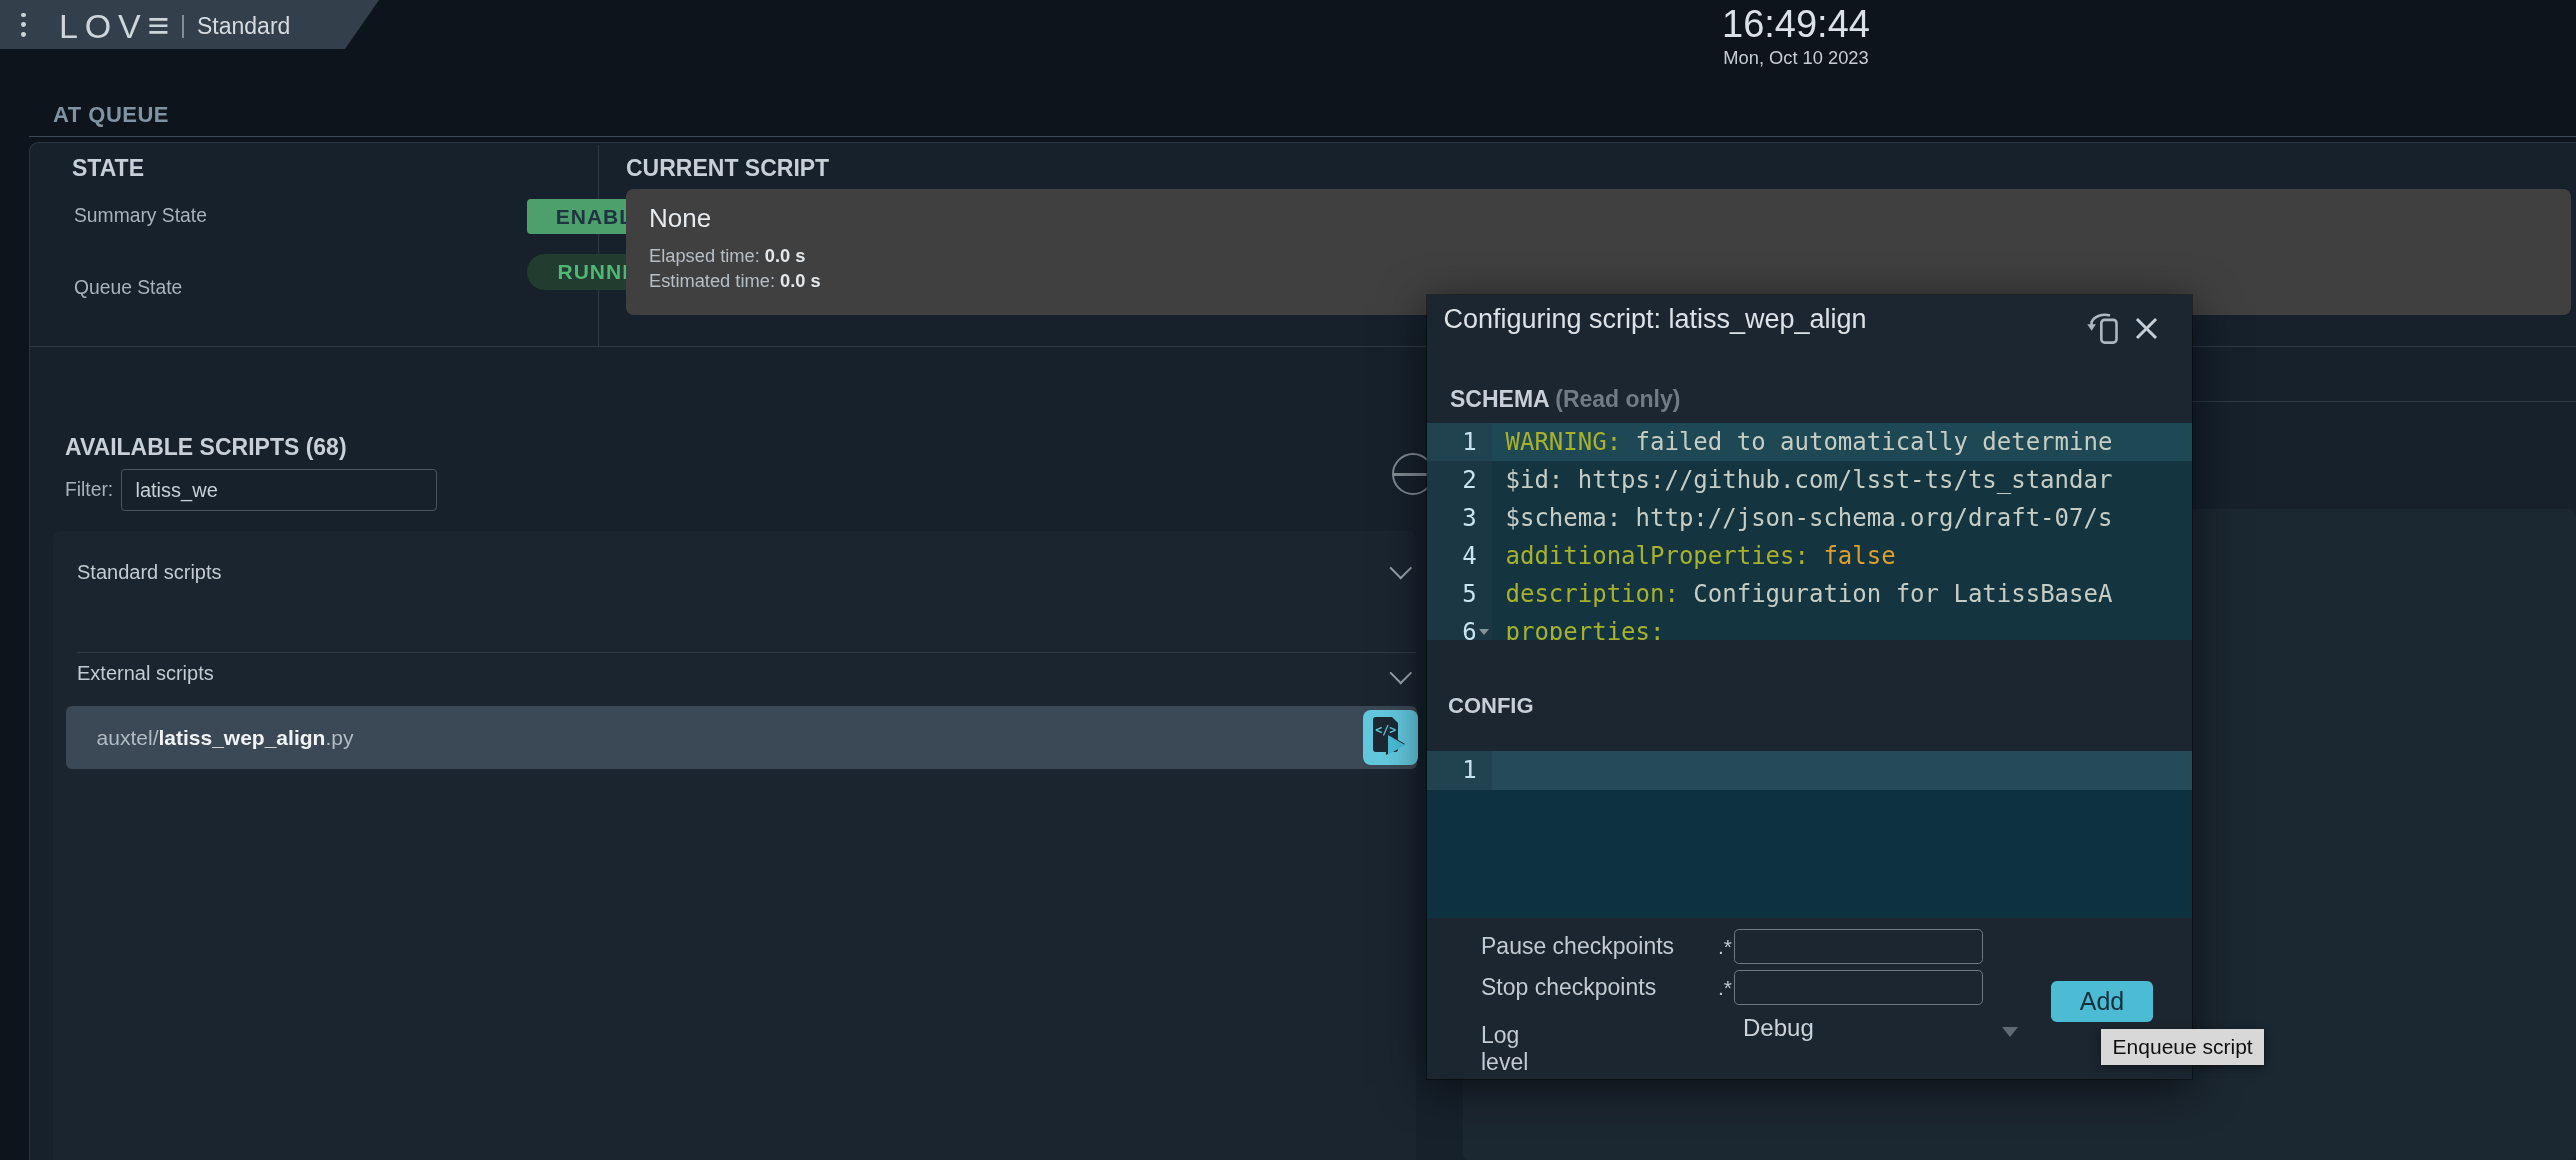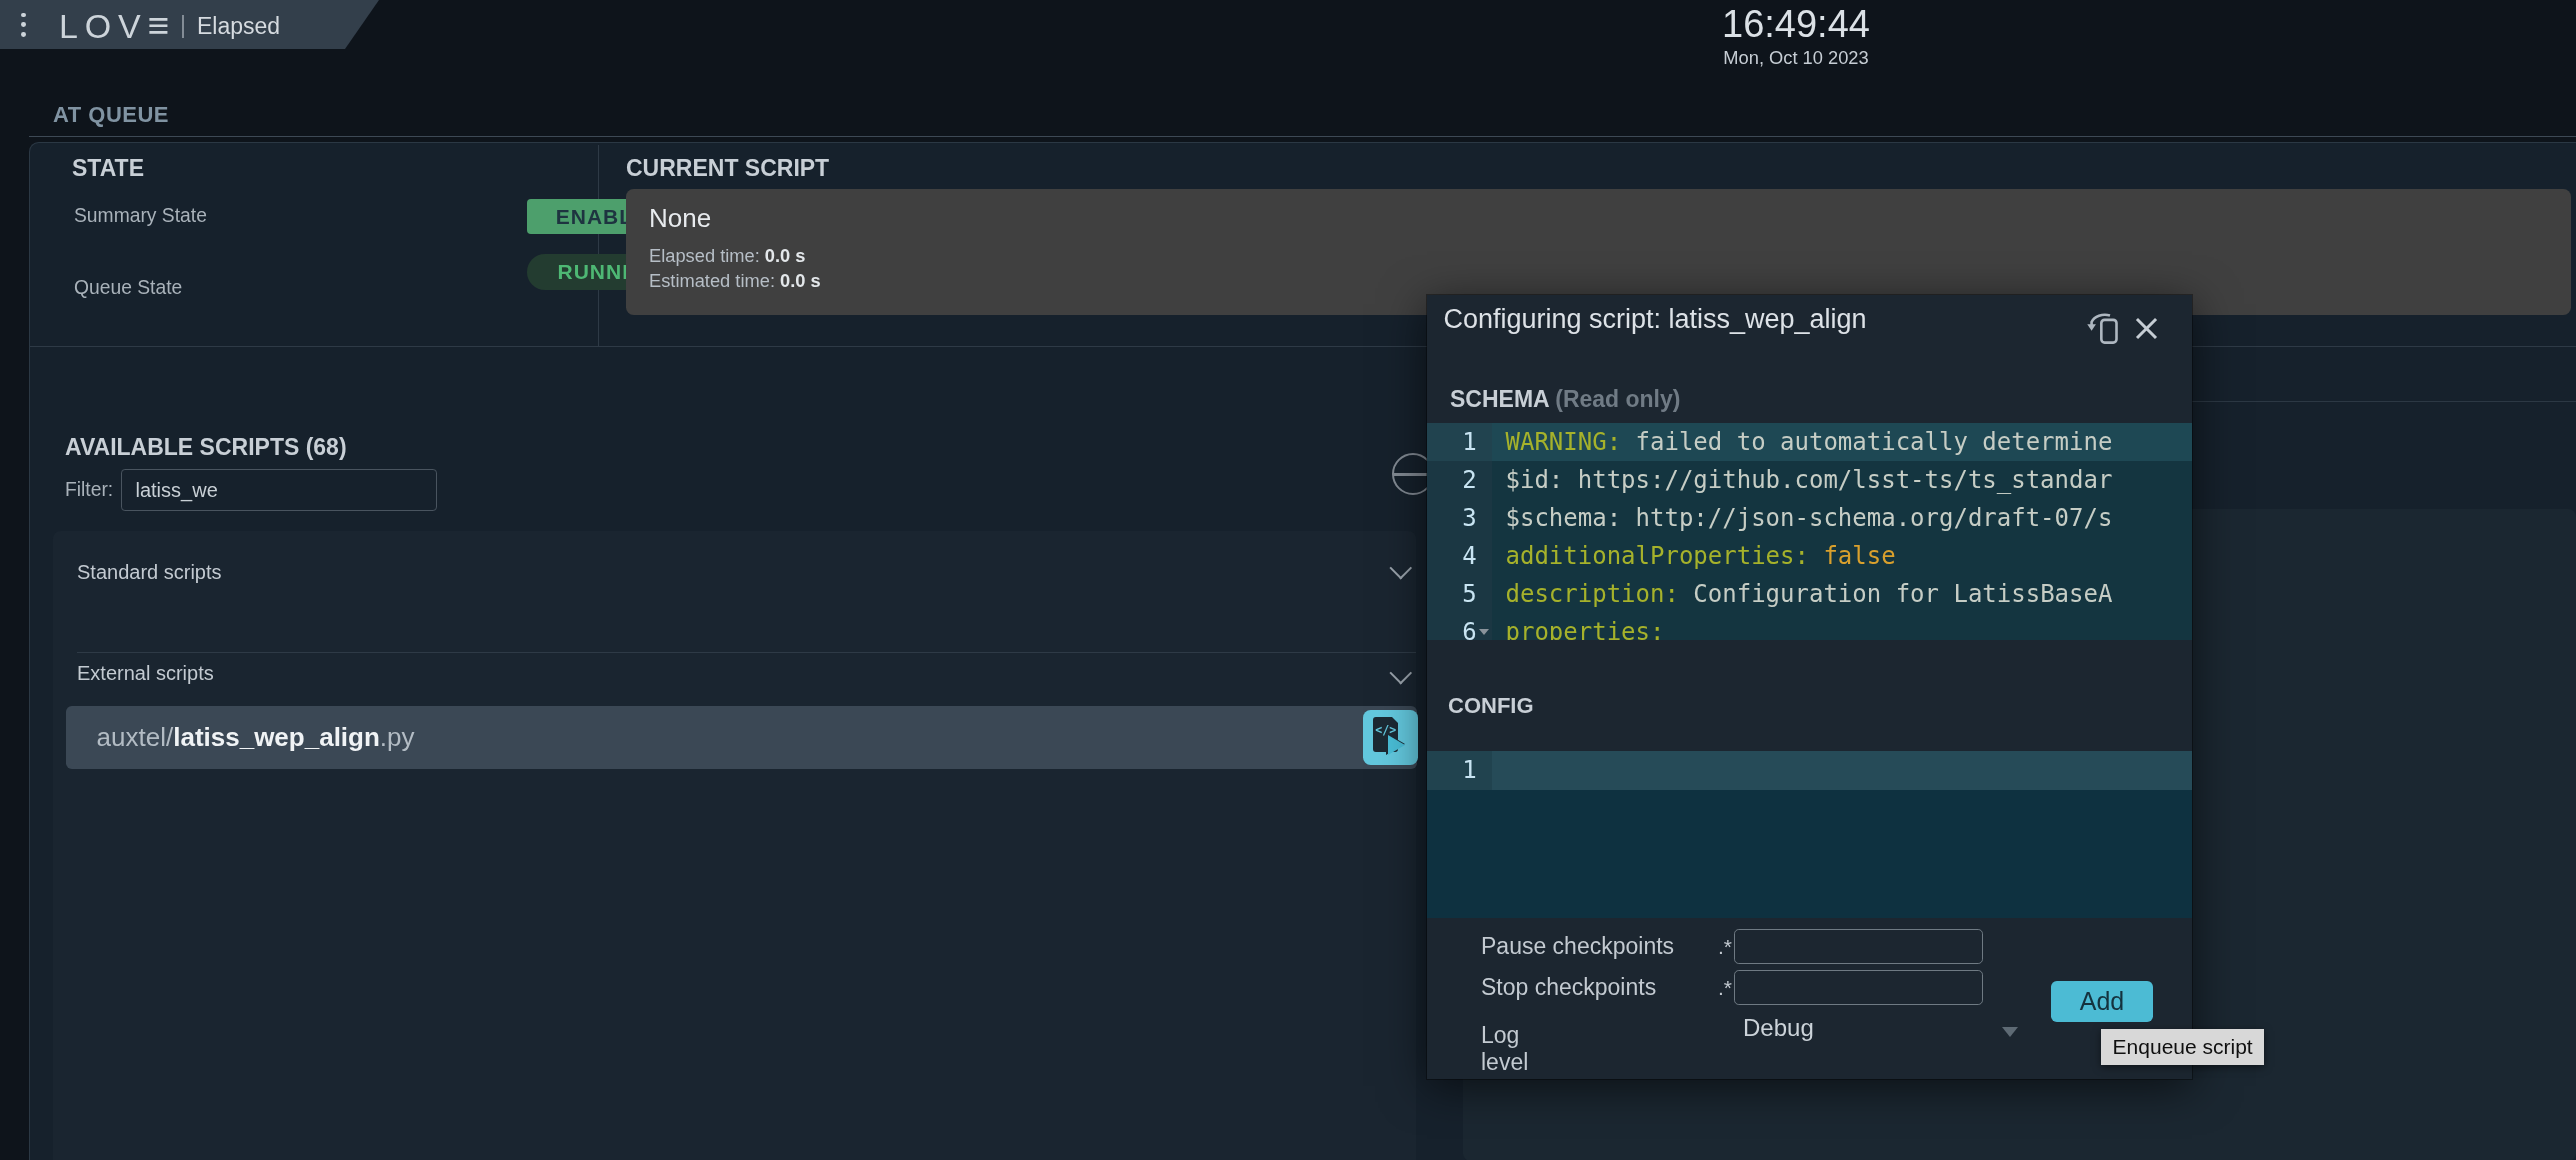--- a/index.html
+++ b/index.html
@@ -63,21 +63,21 @@
   .collapse-circle i{position:absolute;left:0;top:50%;margin-top:-1.4px;width:100%;height:2.9px;background:#828a93;}
 
   .scripts-panel{position:absolute;left:53px;top:531px;width:1363px;height:630px;background:#1a2530;
                  border-radius:7.7px 7.7px 0 0;}
   .group-row{position:absolute;left:0;width:100%;height:48px;cursor:pointer;}
   .group-label{position:absolute;left:24px;top:0;font-size:20px;color:#c3cad1;}
   .chevron{position:absolute;width:13.5px;height:13.5px;border-right:2.9px solid #99a2ab;border-bottom:2.9px solid #99a2ab;
            transform:rotate(45deg);}
   .group-div{position:absolute;left:24px;top:121px;width:1339px;height:1px;background:#2e3a46;}
   .script-row{position:absolute;left:12.6px;top:175px;width:1351px;height:63px;background:#3b4855;border-radius:5.8px;cursor:pointer;}
-  .script-name{position:absolute;left:31px;top:0;height:63px;line-height:63px;font-size:26px;color:#b3bcc4;}
+  .script-name{position:absolute;left:31px;top:0;height:63px;line-height:63px;font-size:21px;color:#b3bcc4;}
   .script-name b{color:#f0f3f5;}
   .launch-btn{position:absolute;right:-1.9px;top:3.9px;width:55px;height:55px;background:#63c8de;border-radius:7.7px;cursor:pointer;}
   .doc-icon{position:absolute;left:9.7px;top:6.8px;width:25px;height:35px;background:#1c2933;border-radius:2.9px;}
   .doc-fold{position:absolute;right:-1px;top:-1px;width:0;height:0;border-left:8.7px solid transparent;border-top:8.7px solid #63c8de;}
   .doc-code{position:absolute;left:0;top:6.8px;width:100%;text-align:center;font-family:"DejaVu Sans Mono",monospace;
             font-size:11.6px;font-weight:bold;color:#63c8de;}
   .play-tri{position:absolute;left:25px;top:25px;width:0;height:0;border-left:17.4px solid #49bdd6;
             border-top:10.6px solid transparent;border-bottom:10.6px solid transparent;
             filter:drop-shadow(-1.9px 0 0 #1c2933) drop-shadow(0 -1px 0 #1c2933);}
 
@@ -138,21 +138,21 @@
 <div id="app">
 
   <div class="topbar">
     <div class="kebab">
         <i></i>
         <i></i>
         <i></i>
       </div>
     <div class="logo"><span>LOV</span><span class="loge">≡</span></div>
     <div class="bar-sep">|</div>
-    <div class="bar-title">Elapsed</div>
+    <div class="bar-title">Standard</div>
   </div>
   <div class="clock">
     <div class="time">16:49:44</div>
     <div class="date">Mon, Oct 10 2023</div>
   </div>
 
   <div class="sec-heading">AT QUEUE</div>
   <div class="sec-underline"></div>
 
   <div class="container"></div>

